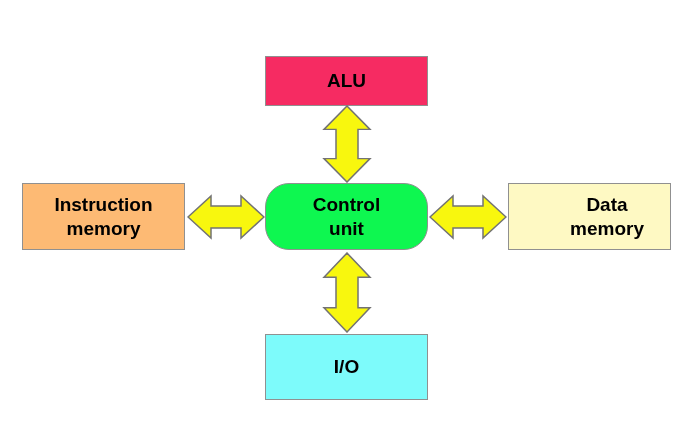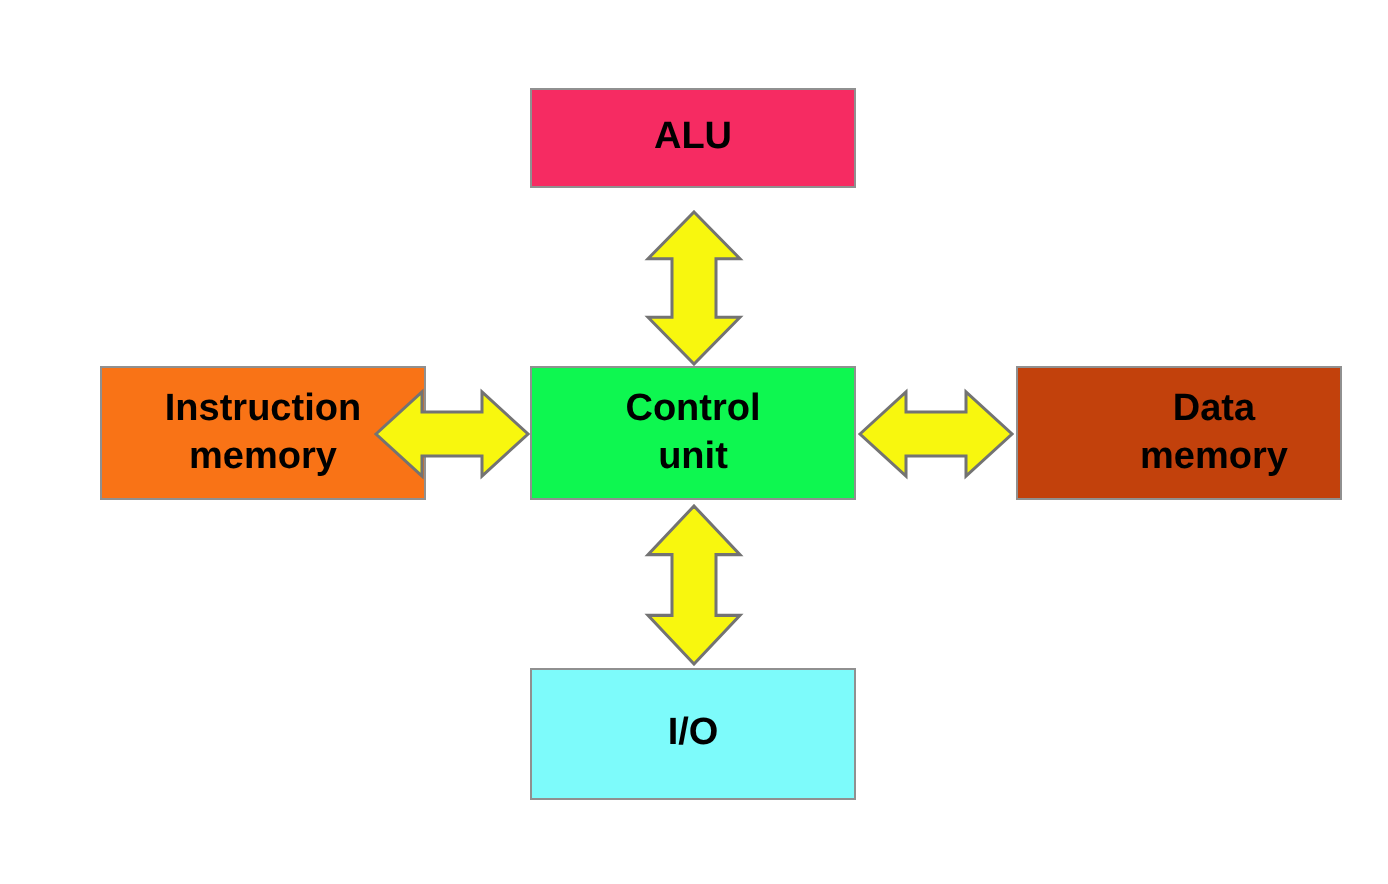--- a/index.html
+++ b/index.html
@@ -24,21 +24,21 @@
     justify-content: center;
     text-align: center;
   }
   .node-label {
     font-size: 19px;
     font-weight: bold;
     color: #000000;
     line-height: 1.25;
     white-space: pre-line;
   }
-  #node-alu                { left: 265px; top: 44px;  width: 163px; height: 50px; }
+  #node-alu                { left: 265px; top: 56px;  width: 163px; height: 50px; }
   #node-control-unit       { left: 265px; top: 183px; width: 163px; height: 67px; }
   #node-instruction-memory { left: 22px;  top: 183px; width: 163px; height: 67px; }
   #node-data-memory        { left: 508px; top: 183px; width: 163px; height: 67px; }
   #node-io                 { left: 265px; top: 334px; width: 163px; height: 66px; }
 
   .connector { position: absolute; display: block; }
   #arrow-alu-control     { left: 322px; top: 105px; width: 50px; height: 78px; }
   #arrow-control-io      { left: 322px; top: 252px; width: 50px; height: 81px; }
   #arrow-imem-control    { left: 187px; top: 194px; width: 78px; height: 46px; }
   #arrow-control-dmem    { left: 429px; top: 194px; width: 78px; height: 46px; }
@@ -46,31 +46,31 @@
 </style>
 </head>
 <body>
 
 <div id="diagram">
 
   <div class="node" id="node-alu" style="background-color: rgb(246, 43, 98);">
     <span class="node-label">ALU</span>
   </div>
 
-  <div class="node" id="node-instruction-memory" style="background-color: #f97316; margin-left: 28px;">
+  <div class="node" id="node-instruction-memory" style="background-color: #fdba74;">
     <span class="node-label">Instruction
 memory</span>
   </div>
 
-  <div class="node" id="node-control-unit" style="background-color: rgb(14, 247, 80);">
+  <div class="node" id="node-control-unit" style="background-color: rgb(14, 247, 80); border-radius: 24px;">
     <span class="node-label">Control
 unit</span>
   </div>
 
-  <div class="node" id="node-data-memory" style="background-color: #c2410c; padding-left: 35px;">
+  <div class="node" id="node-data-memory" style="background-color: #fef9c3; padding-left: 35px;">
     <span class="node-label">Data
 memory</span>
   </div>
 
   <div class="node" id="node-io" style="background-color: rgb(125, 251, 251); text-align: right;">
     <span class="node-label">I/O</span>
   </div>
 
   <svg class="connector" id="arrow-alu-control" viewBox="0 0 50 80" preserveAspectRatio="none">
     <polygon points="25,1 48,25 36,25 36,55 48,55 25,79 2,55 14,55 14,25 2,25" fill="#F8F70E" stroke="#737373"></polygon>

